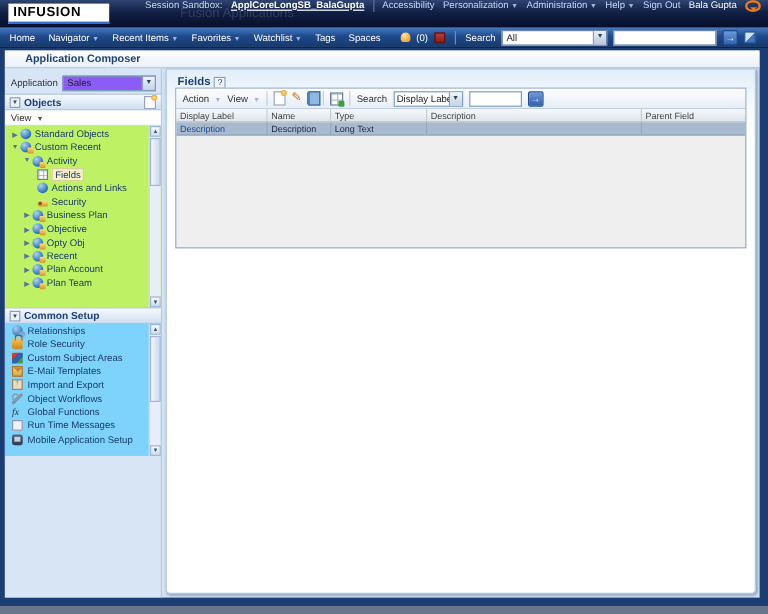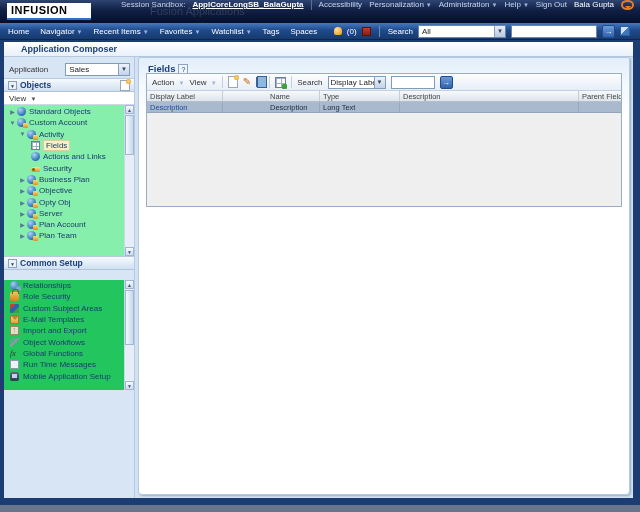--- a/index.html
+++ b/index.html
@@ -43,36 +43,36 @@
   
   .frame { position:absolute; top:40px; left:0; width:640px; height:465px; background:#1c3c74; }
   .page { position:absolute; top:2px; left:4px; right:7px; bottom:7px; background:#d4e3f4; overflow:hidden;text-decoration:underline; }
 
   .titlebar { position:absolute; top:0; left:0; right:0; height:15px;
     background:linear-gradient(#ffffff,#e8f0f9); border-bottom:1px solid #b7c9de;
     font-size:9px; font-weight:bold; color:#1c3f77; padding:2px 0 0 17px; }
 
   
   .sidebar { position:absolute; top:15px; left:0; width:131px; bottom:0; background:#d7e5f5; border-right:1px solid #b7c9de; }
-  .app-row { height:21px; display:flex; align-items:center; gap:17px; padding:3px 4px 0 5px; }
+  .app-row { height:21px; display:flex; align-items:center; gap:4px; padding:3px 4px 0 5px; }
   .app-label { font-size:8px; color:#333; }
-  .app-select { flex:1; height:13px; background:#ffffff; border:1px solid #7f9db9; font-size:8px; color:#222; display:flex; align-items:center; padding-left:3px; position:relative; }
+  .app-select { flex:1; height:13px; background:#8b5cf6; border:1px solid #7f9db9; font-size:8px; color:#222; display:flex; align-items:center; padding-left:3px; position:relative; }
   .app-select .dd { position:absolute; right:0; top:0; width:11px; height:11px; background:linear-gradient(#eef3fa,#c3d3e8); border-left:1px solid #8aa0bf; font-size:6px; color:#345; text-align:center; line-height:11px; }
 
   .panel-hdr { height:14px; background:linear-gradient(#f6fafd,#d0e0f1); border-top:1px solid #b7c9de; border-bottom:1px solid #b0c4dc;
     display:flex; align-items:center; gap:3px; padding:0 4px; font-size:8.5px; font-weight:bold; color:#1c3f77; }
   .collapse-box { width:9px; height:9px; border:1px solid #8aa0bf; background:#eaf1f9; font-size:5px; color:#345; text-align:center; line-height:8px; cursor:pointer; }
   .hdr-spacer { flex:1; }
   .newobj-i { width:10px; height:11px; background:#fff; border:1px solid #97a6b8; position:relative; cursor:pointer; }
   .newobj-i::after { content:""; position:absolute; right:-2px; top:-2px; width:5px; height:5px; background:radial-gradient(#ffd97a,#e09a1c); border-radius:50%; }
 
   .viewbar { height:13px; background:#fff; border-bottom:1px solid #cdd9e8; display:flex; align-items:center; padding-left:5px; font-size:8px; color:#333; }
   .viewbar .caret { color:#555; }
 
-  .tree { height:151px; background:#86efac; position:relative; overflow:hidden; }
+  .tree { height:151px; background:#bef264; position:relative; overflow:hidden; }
   .tree-inner { position:absolute; top:1px; left:0; right:10px; }
   .trow { height:11.3px; display:flex; align-items:center; font-size:8px; color:#1a3c6e; white-space:nowrap; cursor:pointer; }
   .trow .lbl { margin-left:3px; }
   .trow.sel .lbl { background:#f5f0c8; border:1px solid #d8cf9a; padding:0 2px; }
   .tw { display:inline-block; width:9px; text-align:center; font-size:6px; color:#5a7396; flex:none; }
   .ind0 { padding-left:4px; } .ind1 { padding-left:14px; } .ind2 { padding-left:27px; }
 
   .i { display:inline-block; width:9px; height:9px; flex:none; position:relative; }
   .i-globe { border-radius:50%; background:radial-gradient(circle at 35% 30%,#aed6f2,#2a6fba 70%,#1b4f8a); }
   .i-cust { border-radius:50%; background:radial-gradient(circle at 35% 30%,#aed6f2,#2a6fba 70%,#1b4f8a); }
@@ -98,21 +98,21 @@
   .i-msg { background:#eef2f7; border:1px solid #8a9ab0; }
   .i-msg::after { content:""; position:absolute; left:2px; top:-2px; width:8px; height:8px; background:#cfd9e6; border:1px solid #8a9ab0; z-index:-1; }
   .i-mob { background:linear-gradient(#5a6a7e,#2e3a4a); border-radius:2px; }
   .i-mob::after { content:""; position:absolute; left:2px; top:2px; width:5px; height:4px; background:#bcd4ee; }
 
   .vscroll { position:absolute; right:0; top:0; bottom:0; width:10px; background:#e7eef7; border-left:1px solid #cbd8e8; }
   .vs-up,.vs-down { position:absolute; left:0; width:9px; height:9px; background:linear-gradient(#f6fafd,#ccdcef); border:1px solid #9fb6d4; font-size:5px; color:#456; text-align:center; line-height:8px; cursor:pointer; }
   .vs-up { top:0; } .vs-down { bottom:0; }
   .vs-thumb { position:absolute; left:0; width:9px; background:linear-gradient(90deg,#f4f8fd,#c7d8ec); border:1px solid #9fb6d4; cursor:pointer; }
 
-  .common-list { height:110px; background:#22c55e; position:relative; overflow:hidden;margin-top:10px; }
+  .common-list { height:110px; background:#7dd3fc; position:relative; overflow:hidden; }
   .crow { height:11.3px; display:flex; align-items:center; gap:4px; padding-left:6px; font-size:8px; color:#1a3c6e; cursor:pointer; white-space:nowrap; }
 
   
   .mainpanel { position:absolute; top:15px; left:134px; right:3px; bottom:3px;
     background:linear-gradient(180deg,#e2eefa 0,#f3f9fe 26px,#ffffff 60px);
     border:1px solid #b7c9de; border-radius:2px 2px 4px 4px; box-shadow:1px 1px 2px rgba(40,70,110,.35); }
   .fields-hdr { padding:5px 0 0 9px; display:flex; align-items:center; gap:3px; }
   .fields-title { font-size:9.5px; font-weight:bold; color:#1c3f77; }
   .help-i { width:10px; height:10px; border:1px solid #8aa4c4; background:#eef5fc; font-size:7px; color:#1c3f77; text-align:center; line-height:9px; cursor:pointer; }
 
@@ -135,21 +135,21 @@
     background-image:linear-gradient(#9fb0c4 1px,transparent 1px),linear-gradient(90deg,#9fb0c4 1px,transparent 1px); background-size:5px 5px; position:relative; }
   .exp-i::after { content:""; position:absolute; right:-2px; bottom:-2px; width:5px; height:5px; background:#3da03d; border-radius:1px; }
   .srch-select { width:58px; height:13px; background:#fff; border:1px solid #7f9db9; font-size:8px; color:#222; display:flex; align-items:center; padding-left:2px; position:relative; }
   .srch-select .dd { position:absolute; right:0; top:0; width:11px; height:11px; background:linear-gradient(#eef3fa,#c3d3e8); border-left:1px solid #8aa0bf; font-size:6px; color:#345; text-align:center; line-height:11px; }
   .srch-input { width:44px; height:13px; background:#fff; border:1px solid #7f9db9; }
 
   .thead { height:11px; display:flex; background:linear-gradient(#f7f9fb,#dde4ec); border-bottom:1px solid #b5bfcc; font-size:7.5px; color:#444; }
   .thead .c { padding:1px 0 0 3px; border-right:1px solid #c3cdd9; overflow:hidden; white-space:nowrap; }
   .drow { height:11px; display:flex; background:#a9b9ce; border-bottom:1px solid #93a5bd; font-size:7.5px; color:#1b2a40; }
   .drow .c { padding:1px 0 0 3px; border-right:1px solid #98a9bf; overflow:hidden; white-space:nowrap; }
-  .c-dl { width:76px; } .c-nm { width:53px;margin-left:44px; } .c-ty { width:80px; } .c-de { width:179px; } .c-pf { flex:1; border-right:none !important; }
+  .c-dl { width:76px; } .c-nm { width:53px; } .c-ty { width:80px; } .c-de { width:179px; } .c-pf { flex:1; border-right:none !important; }
   .cell-link { color:#1d4c9a; cursor:pointer; }
 </style>
 </head>
 <body>
 
 <div class="brandbar">
   <div class="logo"><b>INFUSION</b></div>
   <div class="ghost">Fusion Applications</div>
   <div class="brand-right">
     <span class="sess-label">Session Sandbox:</span>
@@ -220,21 +220,21 @@
     <div class="tree">
       <div class="tree-inner">
         <div class="trow ind0">
               <span class="tw">▶</span>
               <span class="i i-globe"></span>
               <span class="lbl">Standard Objects</span>
             </div>
         <div class="trow ind0">
               <span class="tw">▼</span>
               <span class="i i-cust"></span>
-              <span class="lbl">Custom Account</span>
+              <span class="lbl">Custom Recent</span>
             </div>
         <div class="trow ind1">
               <span class="tw">▼</span>
               <span class="i i-cust"></span>
               <span class="lbl">Activity</span>
             </div>
         <div class="trow ind2 sel">
               <span class="i i-grid"></span>
               <span class="lbl">Fields</span>
             </div>
@@ -257,21 +257,21 @@
               <span class="lbl">Objective</span>
             </div>
         <div class="trow ind1">
               <span class="tw">▶</span>
               <span class="i i-cust"></span>
               <span class="lbl">Opty Obj</span>
             </div>
         <div class="trow ind1">
               <span class="tw">▶</span>
               <span class="i i-cust"></span>
-              <span class="lbl">Server</span>
+              <span class="lbl">Recent</span>
             </div>
         <div class="trow ind1">
               <span class="tw">▶</span>
               <span class="i i-cust"></span>
               <span class="lbl">Plan Account</span>
             </div>
         <div class="trow ind1">
               <span class="tw">▶</span>
               <span class="i i-cust"></span>
               <span class="lbl">Plan Team</span>

